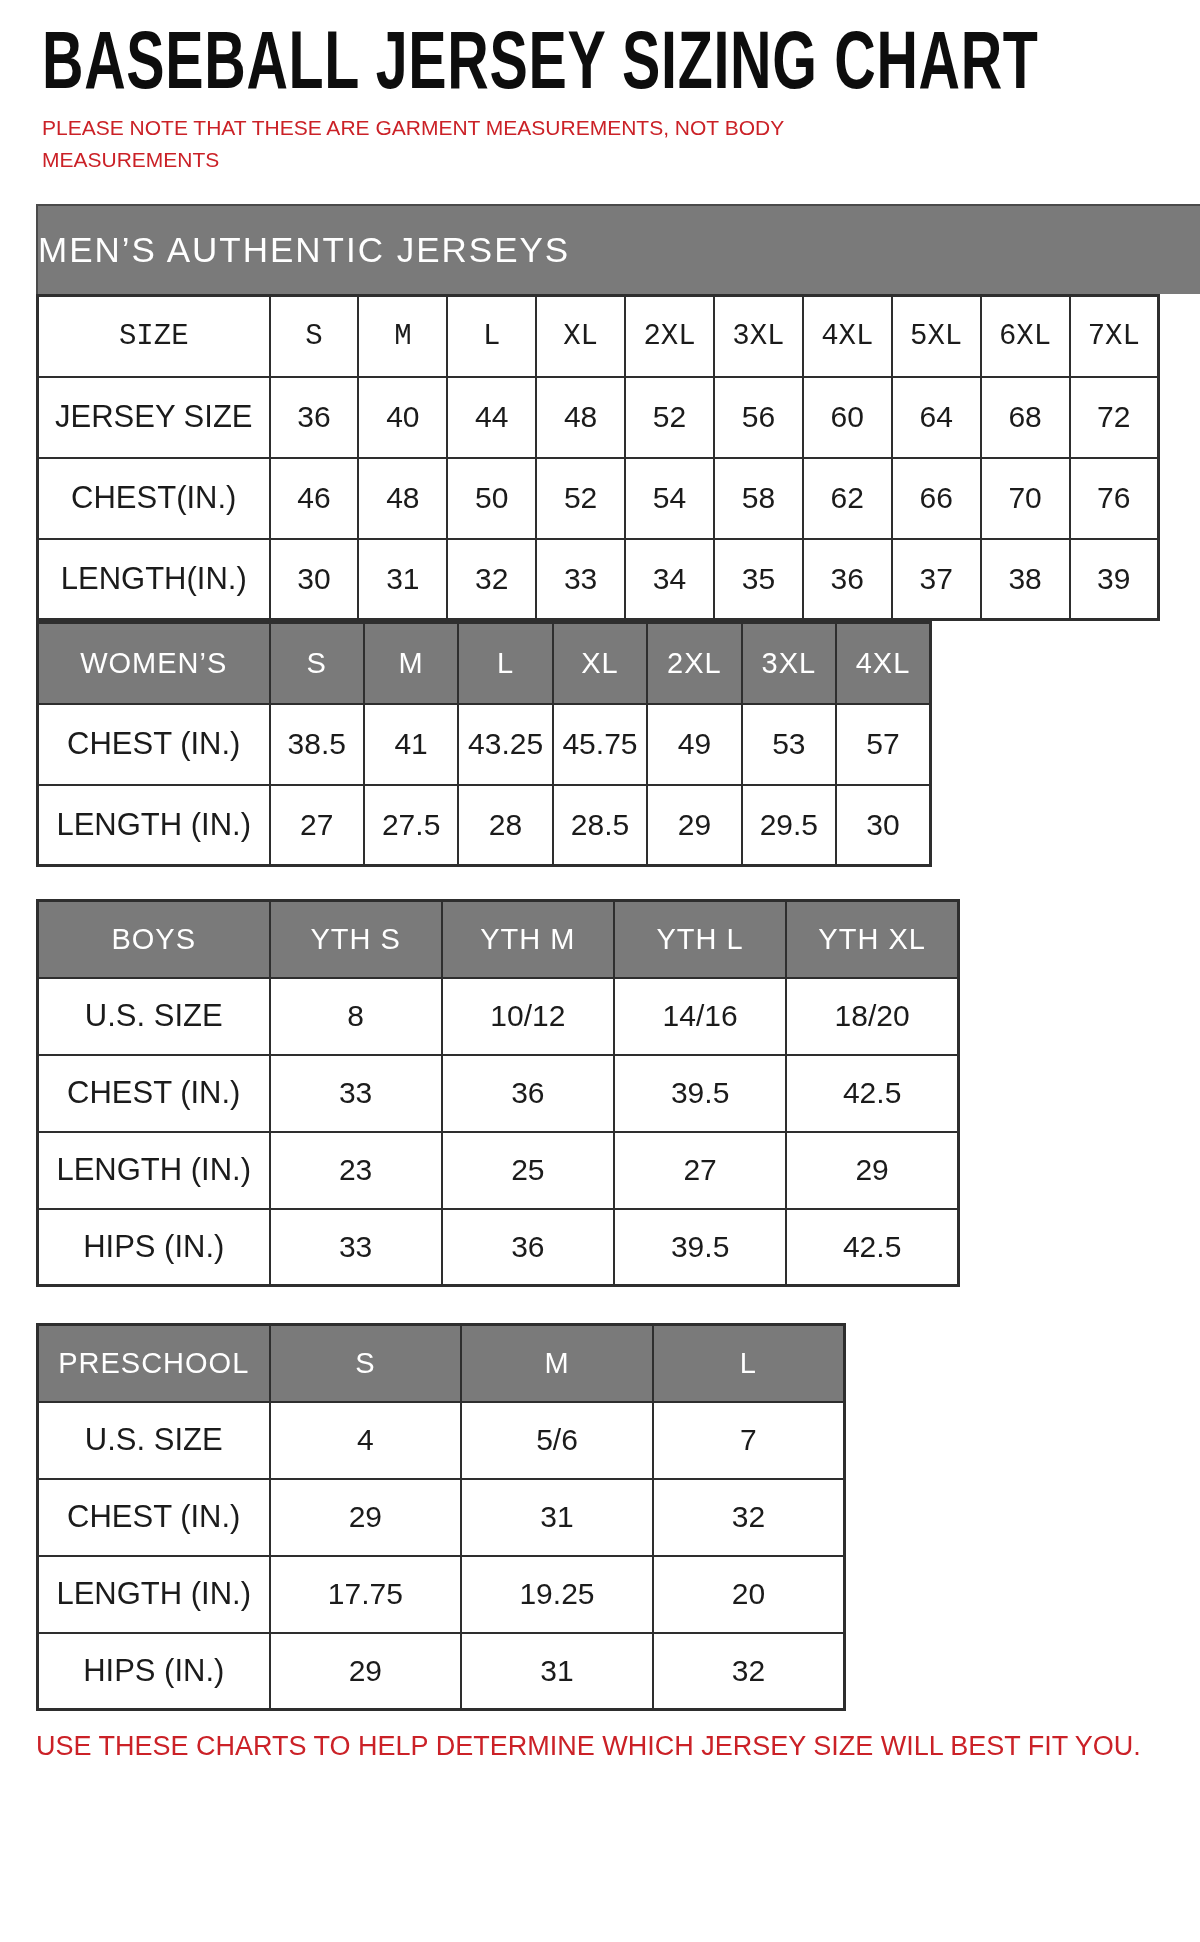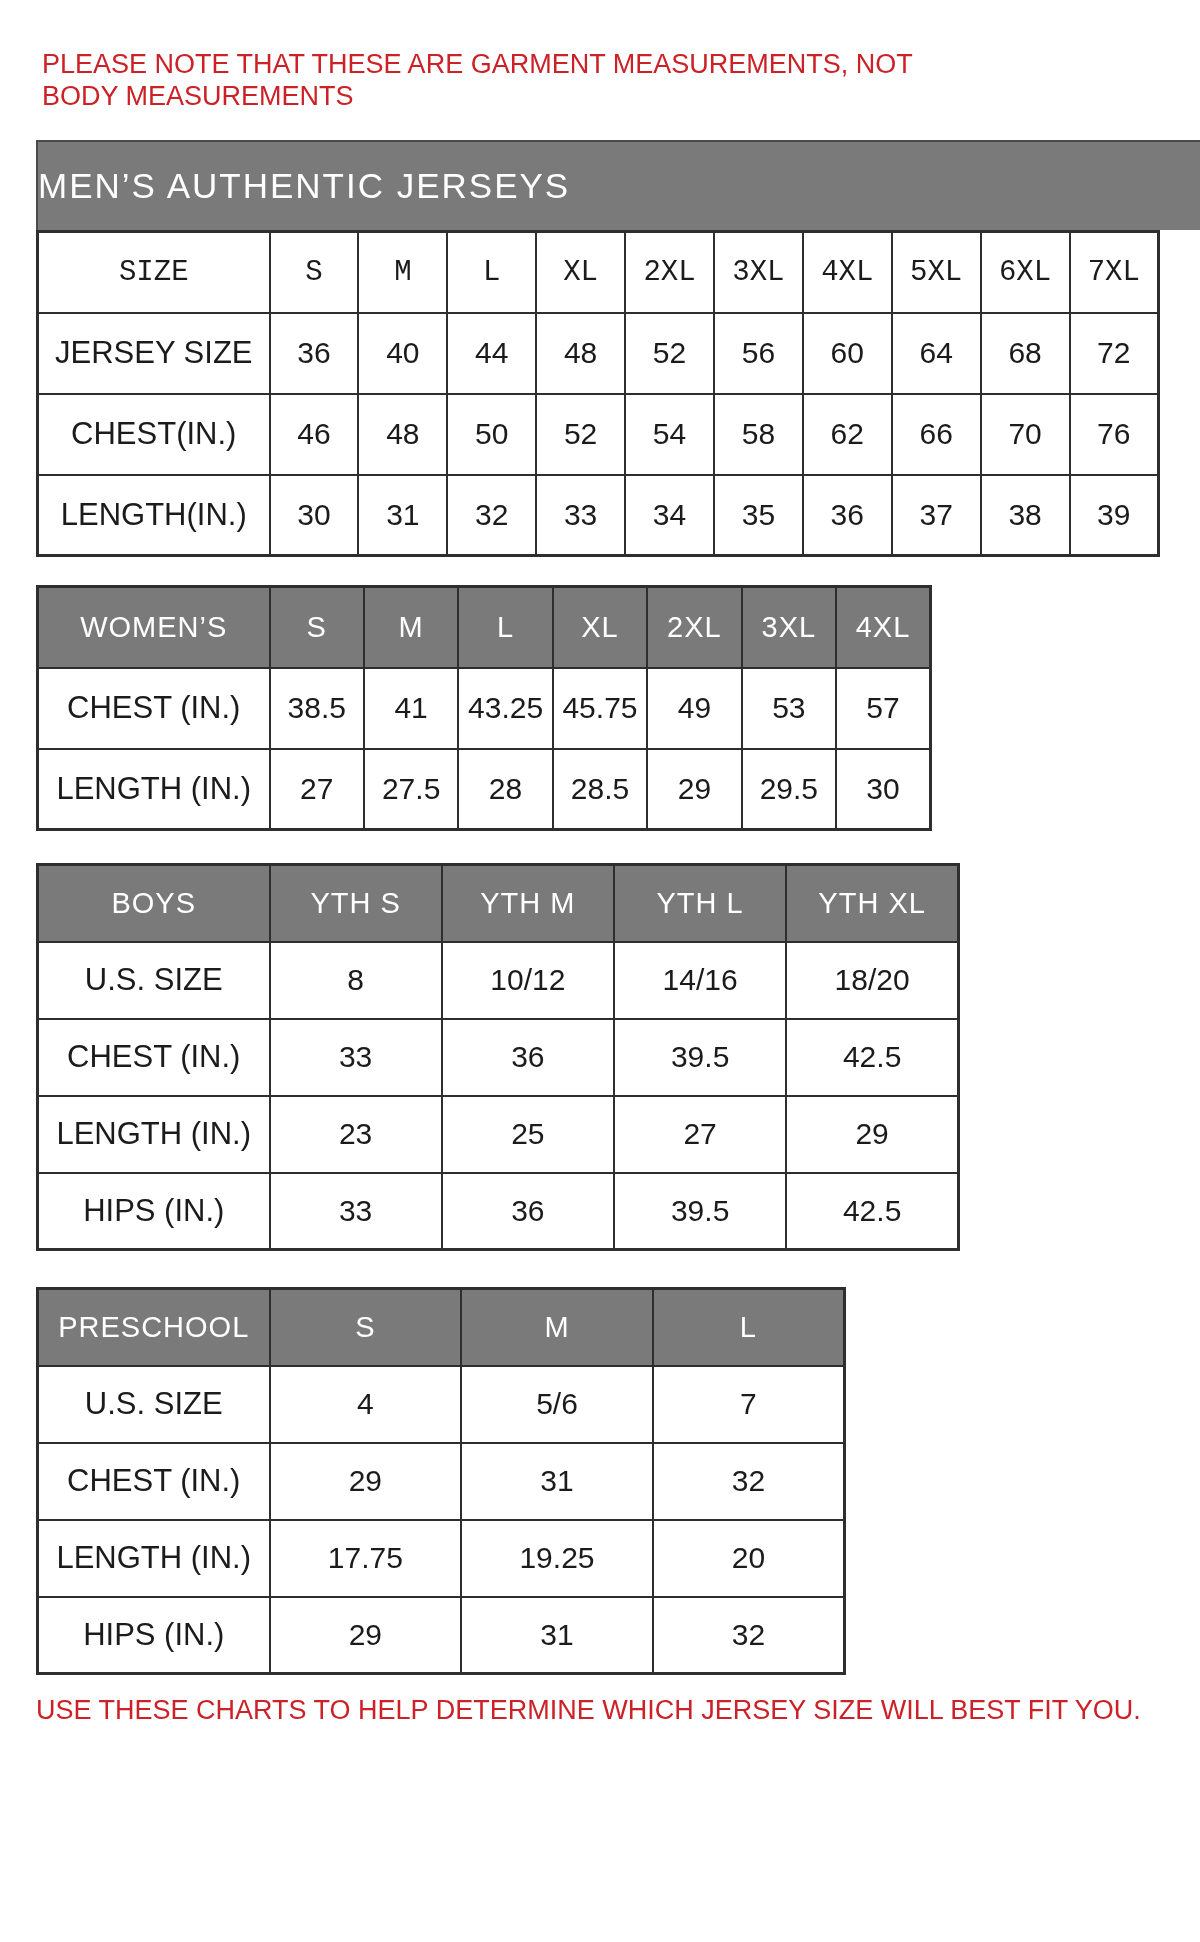--- a/index.html
+++ b/index.html
@@ -33,21 +33,21 @@
     font-size: 82px;
     font-weight: 700;
     letter-spacing: 1px;
     color: #0d0d0d;
   }
 
   
   .note {
     margin: 18px 0 0 6px;
     width: 900px;
-    font-size: 27px;
+    font-size: 21px;
     line-height: 32px;
     color: var(--accent-red, #cb2127);
   }
   .footer-note {
     margin: 20px 0 0 0;
     font-size: 27px;
     line-height: 30px;
     white-space: nowrap;
     color: var(--accent-red, #cb2127);
   }
@@ -100,32 +100,33 @@
   table.plain-head th {
     background: #ffffff;
     color: #1b1b1b;
     font-size: 29px;
     font-family: Liberation Mono, monospace;
   }
 
   
   table.mens      { width: 1124px; }
   table.mens th,  table.mens td      { height: 81px; }
-  table.womens    { width: 896px; margin-top: 28px; }
+  table.womens    { width: 896px; }
   table.womens th, table.womens td   { height: 81px; }
   table.boys      { width: 924px; margin-top: 32px; }
   table.boys th,  table.boys td      { height: 77px; }
   table.preschool { width: 810px; margin-top: 36px; padding-left: 12px; }
   table.preschool th, table.preschool td { height: 77px; }
 </style>
 </head>
 <body style="--accent-red: #cb2127; --header-gray: #7a7a7a; --border-dark: #2e2e2e; --text-black: #1b1b1b;">
 
 <div class="page">
 
+  <h1 class="title"><span class="title-condensed">BASEBALL JERSEY SIZING CHART</span></h1>
 
   <p class="note">PLEASE NOTE THAT THESE ARE GARMENT MEASUREMENTS, NOT BODY MEASUREMENTS</p>
 
   <section>
     <div class="banner">MEN’S AUTHENTIC JERSEYS</div>
     <table class="size-table plain-head mens">
         <colgroup>
           <col class="label-col">
           <col>
           <col>

